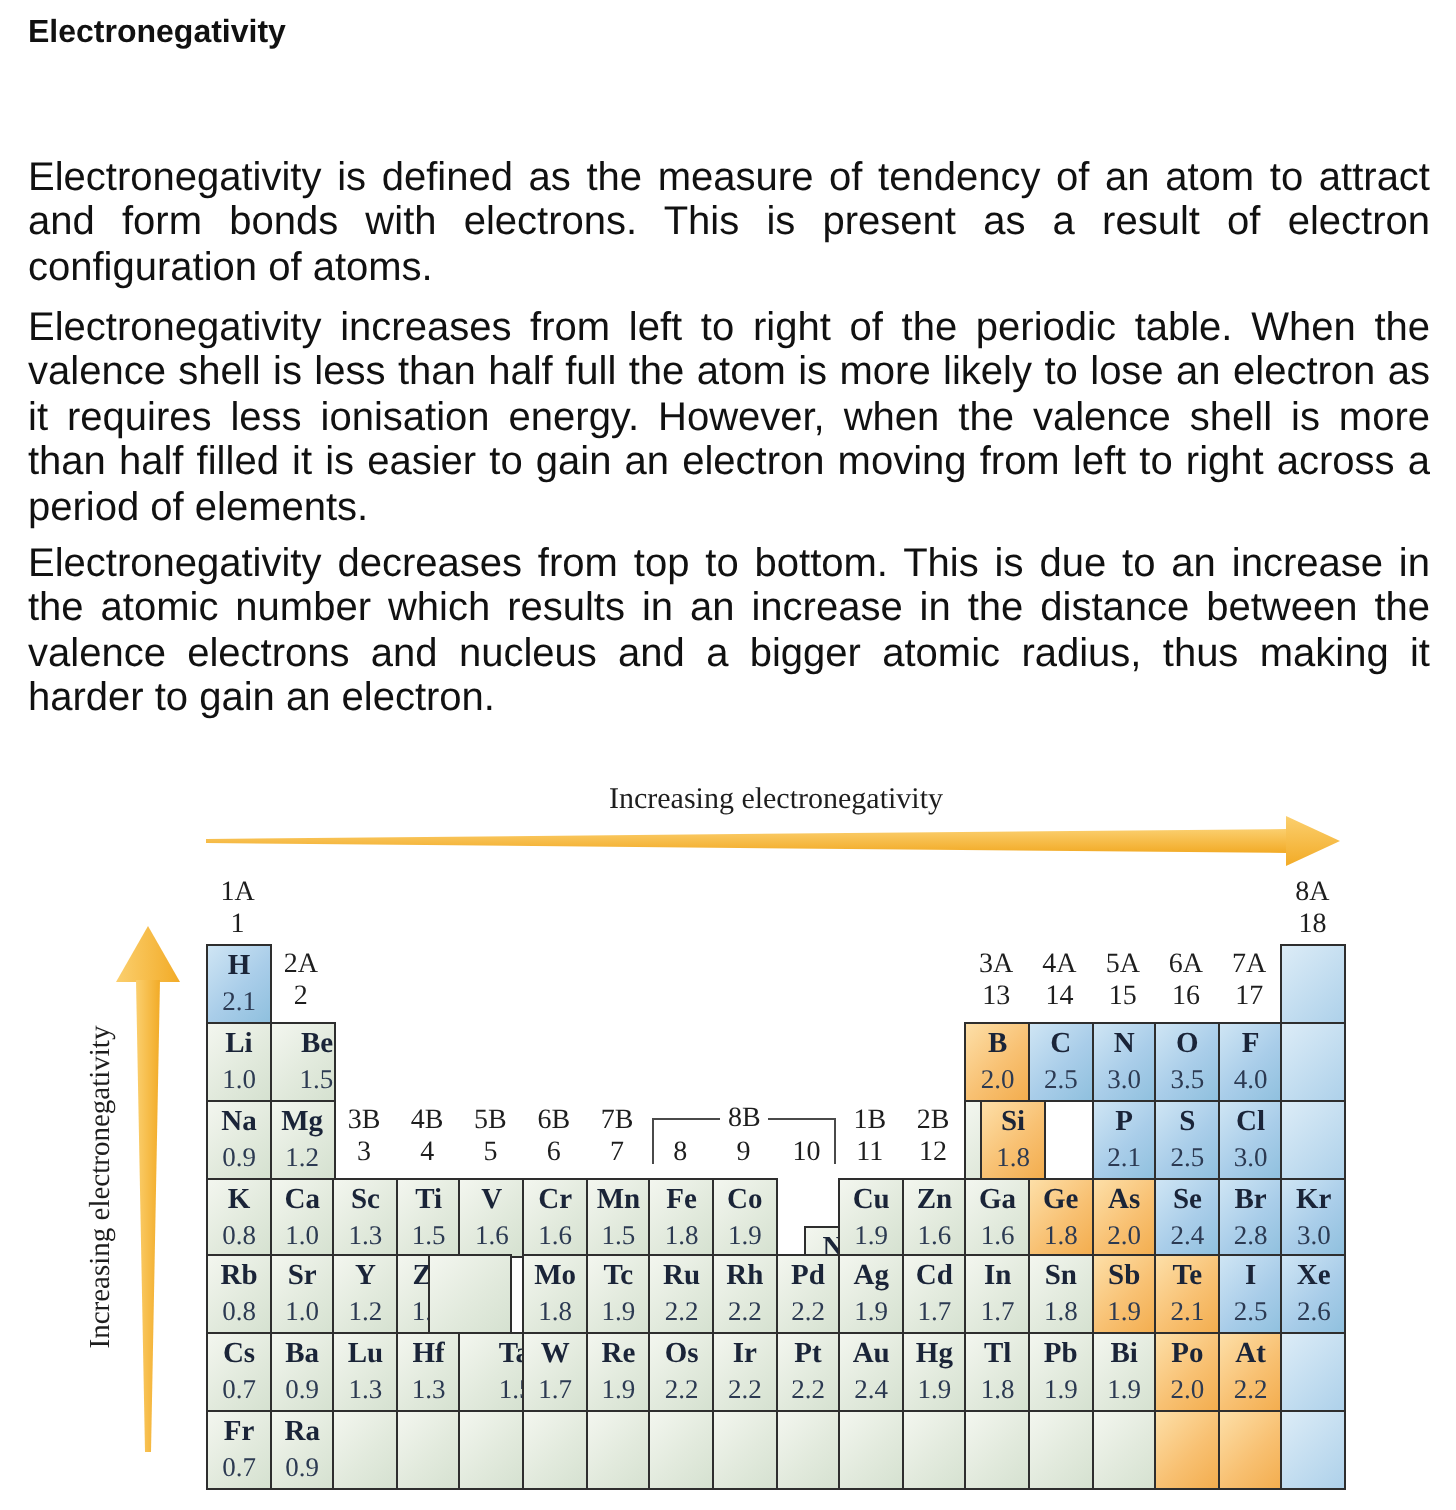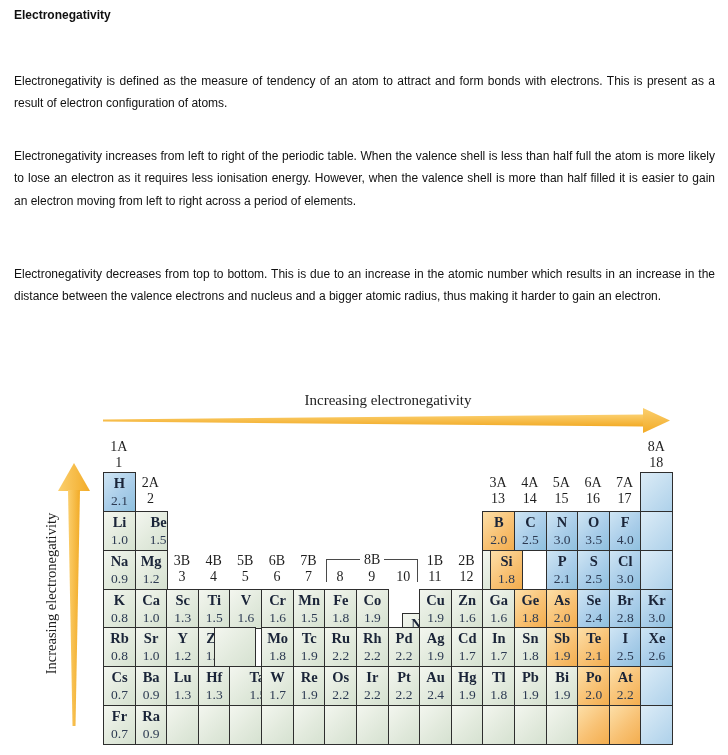--- a/index.html
+++ b/index.html
@@ -1,19 +1,19 @@
 <!DOCTYPE html>
 <html><head>
 <meta charset="utf-8">
 <style>
   html,body{margin:0;padding:0;background:#fff;}
   .page{position:relative;width:728px;height:755px;background:#ffffff;overflow:hidden;
         font-family:"Liberation Sans",sans-serif;color:#111;}
-  .title{position:absolute;left:14px;top:8px;font-size:12px;font-weight:bold;}
-  .para{position:absolute;left:14px;width:701px;font-size:12px;line-height:22.4px;
+  .title{position:absolute;left:14px;top:8px;font-size:16px;font-weight:bold;}
+  .para{position:absolute;left:14px;width:701px;font-size:20px;line-height:22.4px;
         text-align:justify;}
   .p1{top:58px;} .p2{top:133px;} .p3{top:251px;} .p4{top:331px;}
 
   
   .fig-top-label{position:absolute;left:103px;top:392px;width:570px;text-align:center;
         font-family:"Liberation Serif",serif;font-size:15px;color:#1e1e1e;}
   .fig-left-label{position:absolute;left:-34px;top:585px;width:170px;text-align:center;
         transform:rotate(-90deg);font-family:"Liberation Serif",serif;font-size:14.5px;color:#1e1e1e;}
   .h-arrow{position:absolute;left:103px;top:400px;}
   .v-arrow{position:absolute;left:56px;top:460px;}

